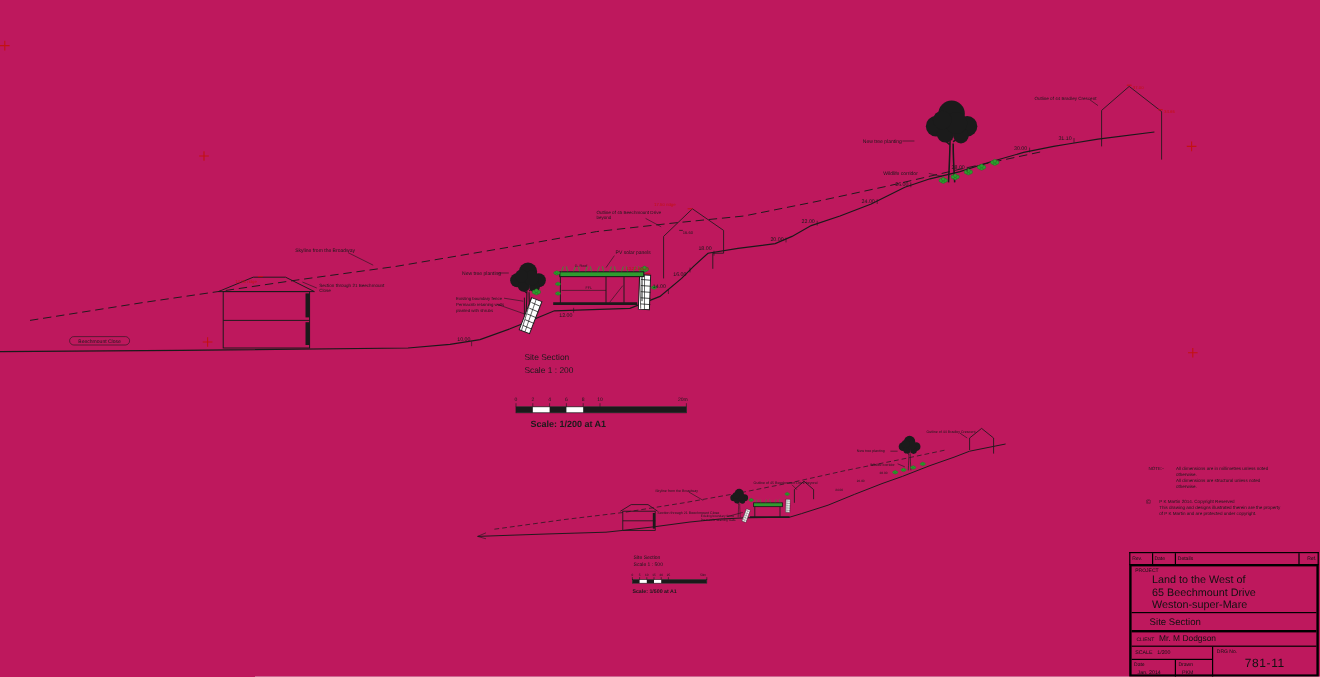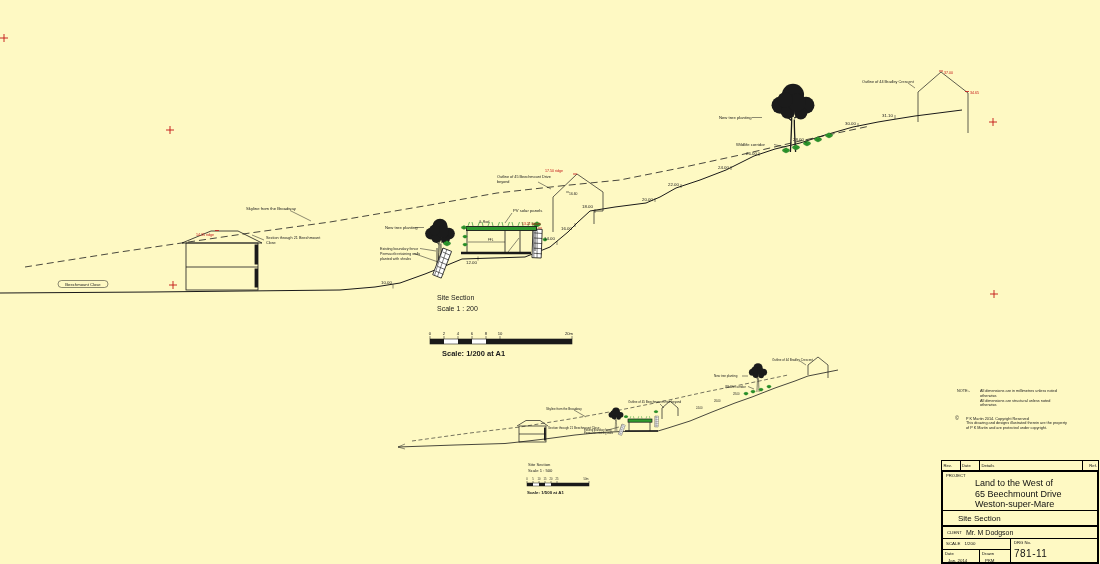--- a/index.html
+++ b/index.html
@@ -1,16 +1,16 @@
 <!DOCTYPE html>
 <html><head>
 <meta charset="utf-8">
 <style>
   html,body{margin:0;padding:0;background:#e8e8e8;}
-  .sheet{position:relative;width:1100px;height:564px;background:#fef9c3;overflow:hidden;
+  .sheet{position:relative;width:1100px;height:564px;background:#be185d;overflow:hidden;
          font-family:"Liberation Sans",sans-serif;}
   svg text{font-family:"Liberation Sans",sans-serif;fill:#1a1a1a;}
   .t26{font-size:2.6px}.t3{font-size:3px}.t34{font-size:3.4px}.t36{font-size:3.6px}
   .t38{font-size:3.8px}.t42{font-size:4.2px}.t44{font-size:4.4px}
   .t7{font-size:7px}.cap{font-size:7.5px;font-weight:700}.cap-s{font-size:4.4px;font-weight:700}
   .red{fill:#c31212}
   .ln{stroke:#1a1a1a;fill:none;stroke-width:0.8}
   .thin{stroke:#1a1a1a;fill:none;stroke-width:0.5}
   .gline{stroke:#1a1a1a;fill:none;stroke-width:1}
   .dline{stroke:#1a1a1a;fill:none;stroke-width:0.8;stroke-dasharray:7 4}
@@ -21,33 +21,33 @@
   .titleblock{position:absolute;left:941px;top:460px;width:158px;height:104px;color:#111;}
   .tb-rev{display:flex;height:10px;border:1px solid #000;border-bottom:none;font-size:4.2px;line-height:9px;}
   .tb-rev span{padding-left:1.5px;}
   .tb-c1{width:16px;border-right:1px solid #000;}
   .tb-c2{width:17px;border-right:1px solid #000;}
   .tb-c3{flex:1;}
   .tb-c4{width:13px;border-left:1px solid #000;text-align:right;padding-right:1px;}
   .tb-main{position:absolute;left:0;right:0;top:10px;bottom:0;border:2px solid #000;box-sizing:border-box;}
   .tb-project{height:39px;border-bottom:1px solid #000;padding:1px 3px;box-sizing:border-box;}
   .tb-lbl{font-size:4.2px;}
-  .tb-big{font-size:9px;line-height:10.5px;margin-left:29px;white-space:nowrap;}
+  .tb-big{font-size:9px;line-height:10.5px;margin-left:14px;white-space:nowrap;}
   .tb-title{height:16px;border-bottom:2px solid #000;display:flex;align-items:center;padding-left:15px;font-size:8px;box-sizing:border-box;}
   .tb-client{height:12px;border-bottom:1px solid #000;display:flex;align-items:center;padding-left:4px;gap:4px;box-sizing:border-box;}
   .tb-name{font-size:7px;}
   .tb-grid{display:flex;height:33px;}
   .tb-left{width:68px;border-right:1px solid #000;box-sizing:border-box;}
   .tb-scale{height:11px;border-bottom:1px solid #000;font-size:4.4px;padding:2px 0 0 3px;box-sizing:border-box;display:flex;gap:4px;}
   .tb-dd{display:flex;height:22px;}
   .tb-date{width:37px;border-right:1px solid #000;padding:1px 2px;box-sizing:border-box;}
   .tb-drawn{flex:1;padding:1px 2px;}
   .tb-val{font-size:4.4px;padding-left:3px;padding-top:2px;}
   .tb-drg{flex:1;padding:1px 3px;}
-  .tb-drgno{font-size:10px;text-align:left;margin-top:3px;letter-spacing:.5px;}
+  .tb-drgno{font-size:10px;text-align:center;margin-top:3px;letter-spacing:.5px;}
 </style>
 </head>
 <body>
 
 <div class="sheet">
 
 <svg width="1100" height="564" viewBox="0 0 1100 564">
   <defs>
     <g id="tree">
       <path d="M-2,0 C-1.5,-10 -1,-20 -1,-27 M2,0 C1.5,-8 1,-18 1,-25 M-1,-24 L-9,-31 M1,-26 L9,-33 M0,-27 L0,-33" stroke="#1a1a1a" stroke-width="1" fill="none"></path>

